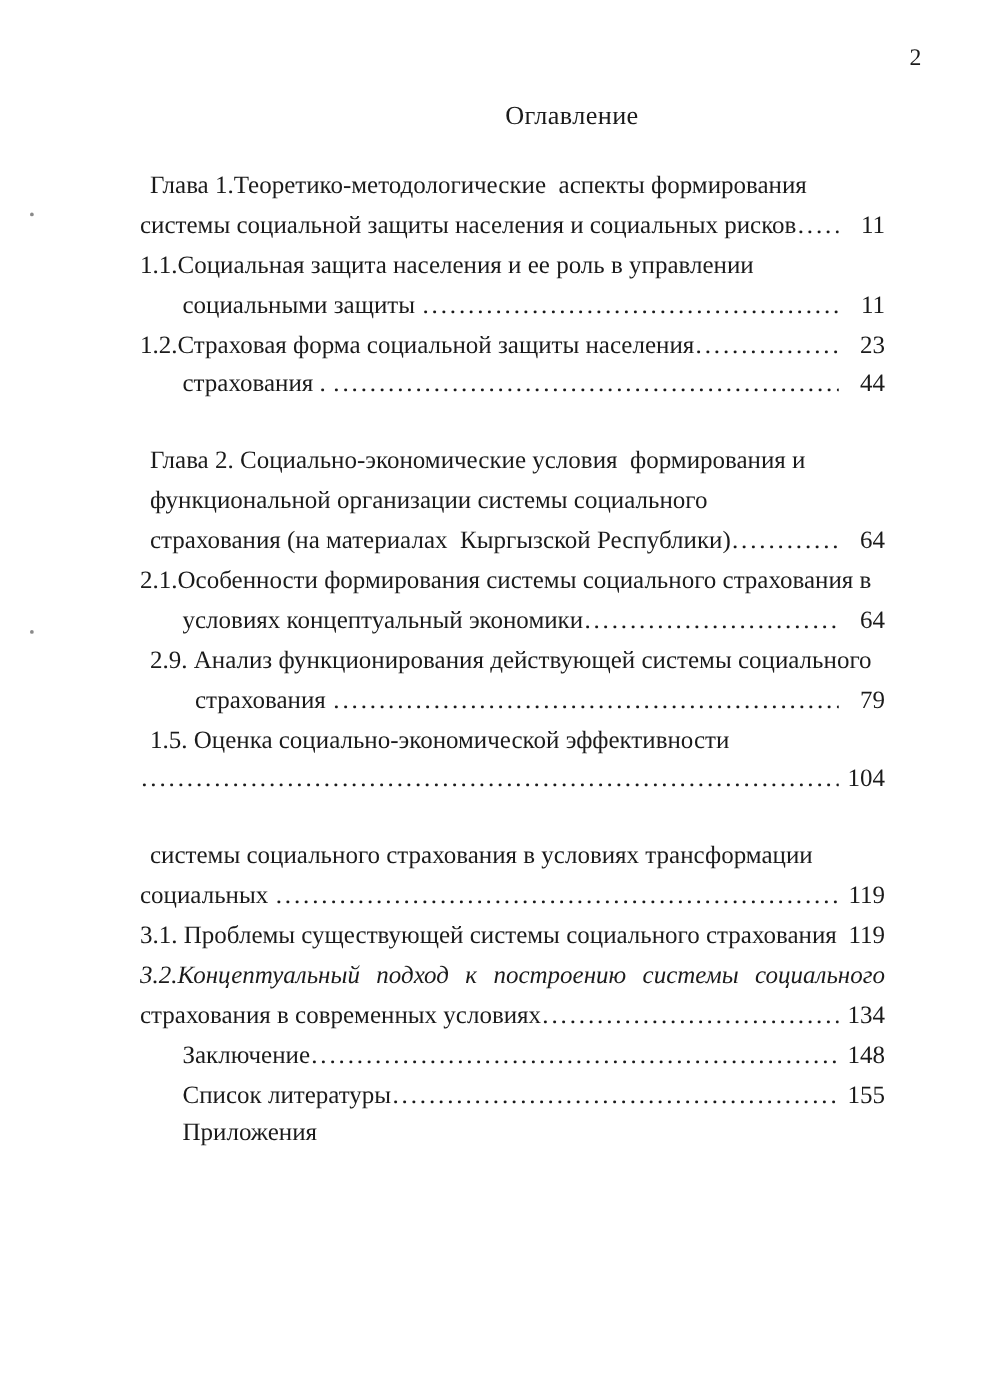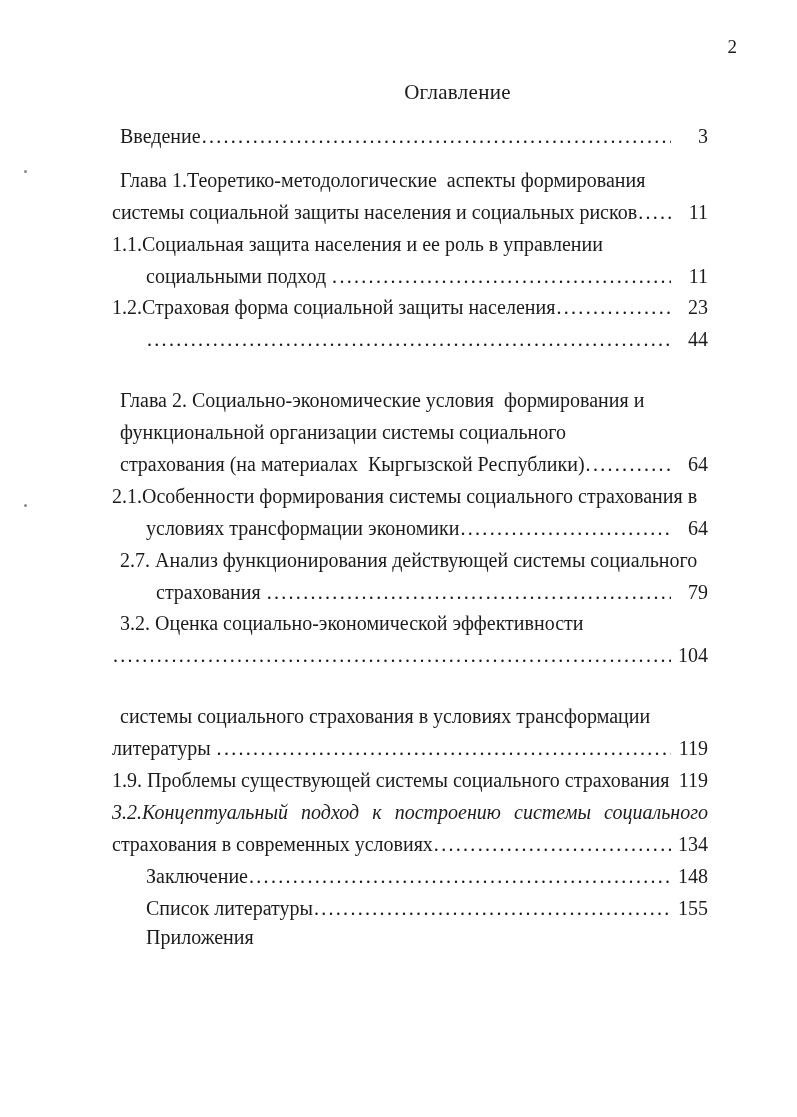--- a/index.html
+++ b/index.html
@@ -105,97 +105,93 @@
 <div class="page">
 
   <div class="speck speck-1"></div>
   <div class="speck speck-2"></div>
 
   <div class="page-number">2</div>
 
   <div class="toc-title">Оглавление</div>
 
   <div class="toc">
-      <div class="toc-row ind-1">
-        <span class="toc-text">Введение</span>
-        <span class="leader"></span>
-        <span class="pagenum">3</span>
-      </div>
       <div class="spacer" style="height: 12px;"></div>
       <div class="toc-row ind-1">
         <span class="toc-text">Глава 1.Теоретико-методологические  аспекты формирования</span>
       </div>
       <div class="toc-row ind-0">
         <span class="toc-text">системы социальной защиты населения и социальных рисков</span>
         <span class="leader"></span>
         <span class="pagenum">11</span>
       </div>
       <div class="toc-row ind-0">
         <span class="toc-text">1.1.Социальная защита населения и ее роль в управлении</span>
       </div>
       <div class="toc-row ind-2">
-        <span class="toc-text">социальными подход </span>
+        <span class="toc-text">социальными защиты </span>
         <span class="leader"></span>
         <span class="pagenum">11</span>
       </div>
       <div class="toc-row ind-0">
         <span class="toc-text">1.2.Страховая форма социальной защиты населения</span>
         <span class="leader"></span>
         <span class="pagenum">23</span>
       </div>
       <div class="toc-row ind-2">
+        <span class="toc-text">страхования . </span>
         <span class="leader"></span>
         <span class="pagenum">44</span>
       </div>
       <div class="spacer" style="height: 29px;"></div>
       <div class="toc-row ind-1">
         <span class="toc-text">Глава 2. Социально-экономические условия  формирования и</span>
       </div>
       <div class="toc-row ind-1">
         <span class="toc-text">функциональной организации системы социального</span>
       </div>
       <div class="toc-row ind-1">
         <span class="toc-text">страхования (на материалах  Кыргызской Республики)</span>
         <span class="leader"></span>
         <span class="pagenum">64</span>
       </div>
       <div class="toc-row ind-0">
         <span class="toc-text">2.1.Особенности формирования системы социального страхования в</span>
       </div>
       <div class="toc-row ind-2">
-        <span class="toc-text">условиях трансформации экономики</span>
+        <span class="toc-text">условиях концептуальный экономики</span>
         <span class="leader"></span>
         <span class="pagenum">64</span>
       </div>
       <div class="toc-row ind-1">
-        <span class="toc-text">2.7. Анализ функционирования действующей системы социального</span>
+        <span class="toc-text">2.9. Анализ функционирования действующей системы социального</span>
       </div>
       <div class="toc-row ind-3">
         <span class="toc-text">страхования </span>
         <span class="leader"></span>
         <span class="pagenum">79</span>
       </div>
       <div class="toc-row ind-1">
-        <span class="toc-text">3.2. Оценка социально-экономической эффективности</span>
+        <span class="toc-text">1.5. Оценка социально-экономической эффективности</span>
       </div>
       <div class="toc-row ind-0">
         <span class="leader"></span>
         <span class="pagenum">104</span>
       </div>
       <div class="spacer" style="height: 29px;"></div>
       <div class="toc-row ind-1">
         <span class="toc-text">системы социального страхования в условиях трансформации</span>
       </div>
       <div class="toc-row ind-0">
-        <span class="toc-text">литературы </span>
+        <span class="toc-text">социальных </span>
         <span class="leader"></span>
         <span class="pagenum">119</span>
       </div>
       <div class="toc-row ind-0">
-        <span class="toc-text">1.9. Проблемы существующей системы социального страхования</span>
+        <span class="toc-text">3.1. Проблемы существующей системы социального страхования</span>
         <span class="leader"></span>
         <span class="pagenum">119</span>
       </div>
       <div class="toc-row ind-0 justify">
         <span class="toc-text">3.2.Концептуальный подход к построению системы социального</span>
       </div>
       <div class="toc-row ind-0">
         <span class="toc-text">страхования в современных условиях</span>
         <span class="leader"></span>
         <span class="pagenum">134</span>

